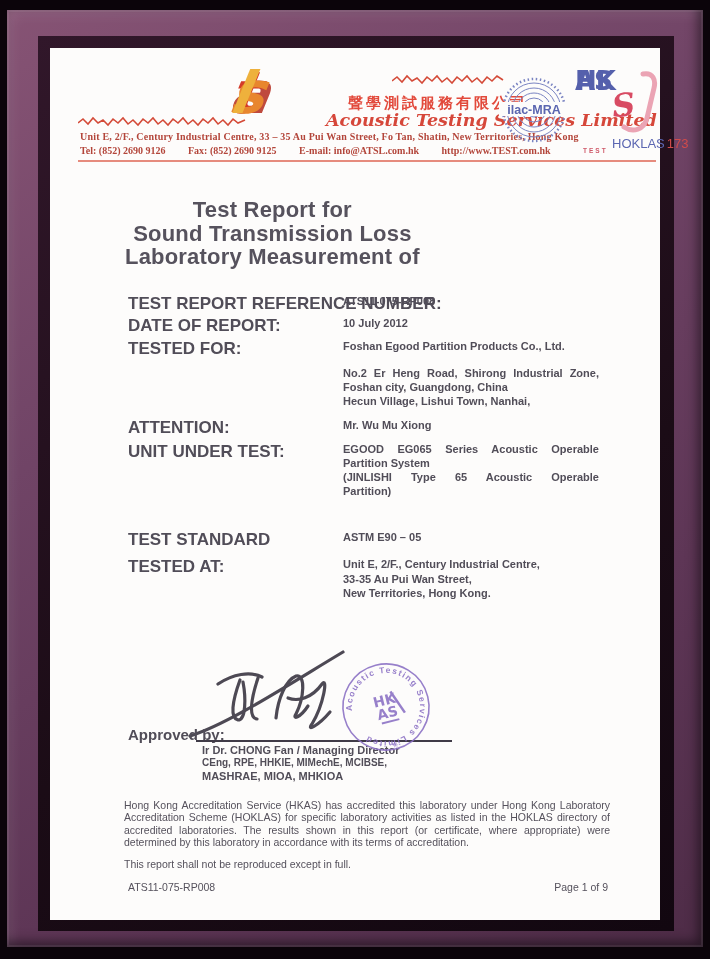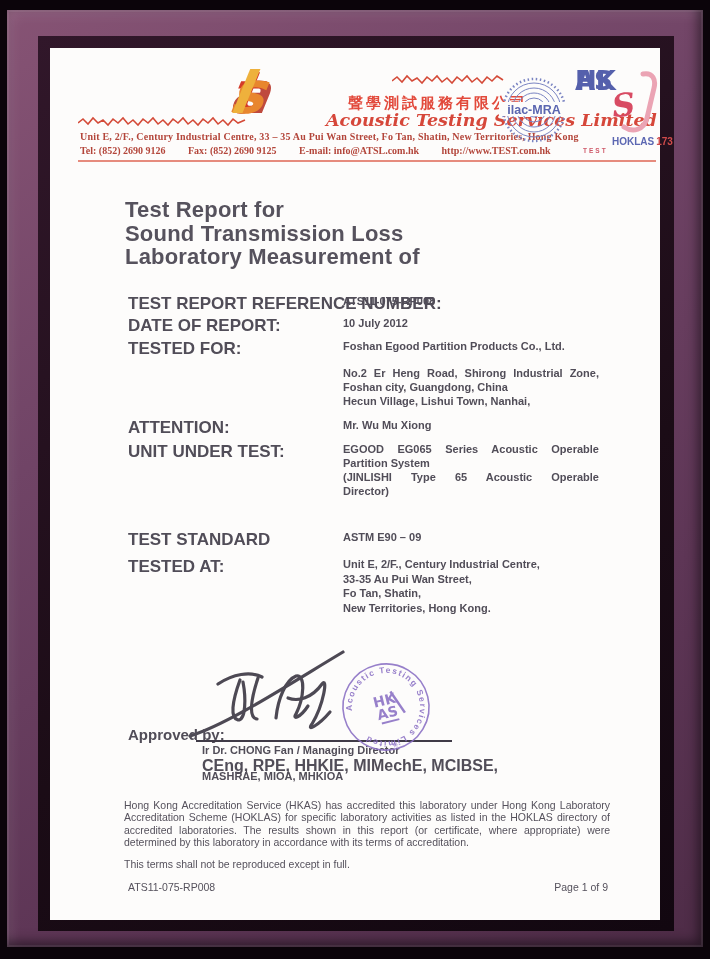--- a/index.html
+++ b/index.html
@@ -21,37 +21,37 @@
   .en-name{left:276px;top:62px;font:italic bold 17.5px "DejaVu Serif",serif;color:#d6473a;white-space:nowrap;}
   .addr1{left:30px;top:83px;font:bold 10px "Liberation Serif",serif;color:#b3453a;white-space:nowrap;letter-spacing:.2px;}
   .addr2{left:30px;top:97px;font:bold 10px "Liberation Serif",serif;color:#b3453a;white-space:nowrap;}
   .addr2 span{position:static;margin-right:20px;}
   .rule{left:28px;top:112px;width:578px;height:2px;background:#e68b7d;}
   .ilac{left:448px;top:28px;}
   .hkas{left:525px;top:22px;width:95px;height:90px;}
   .hkas-letters{left:0;top:0;font:800 26px "DejaVu Sans",sans-serif;color:#5560ac;letter-spacing:-1px;line-height:23px;}
   .hkas-s{left:37px;top:16px;font:italic 800 32px "DejaVu Serif",serif;color:#d84b63;transform:rotate(-6deg);z-index:3;}
   .hkas-hook{left:36px;top:0;z-index:2;}
-  .hoklas{left:0;top:66px;font-weight:bold;font-size:10px;white-space:nowrap;padding-left:37px;}
+  .hoklas{left:0;top:66px;font-weight:normal;font-size:13px;white-space:nowrap;padding-left:37px;}
   .hoklas .b{position:static;color:#5c67b2;}
   .hoklas .r{position:static;color:#d04b4b;margin-left:2px;}
   .hoklas-test{left:8px;top:77px;font-weight:bold;font-size:6.5px;letter-spacing:2px;color:#cf5a6a;}
   
-  .title{left:75px;top:150px;font-size:22px;font-weight:bold;color:#56525d;line-height:23.5px;letter-spacing:.2px;}
+  .title{left:75px;top:150px;font-size:22px;font-weight:bold;color:#56525d;line-height:23.5px;letter-spacing:.2px;text-align:center;}
   .title div{position:static;}
   .label{font-weight:bold;font-size:17px;color:#514d58;white-space:nowrap;left:78px;}
   .value{left:293px;width:256px;font-weight:bold;font-size:11px;color:#514d58;line-height:14px;}
   .value div{position:static;}
   .jline{text-align:justify;text-align-last:justify;}
   
   .approved-label{left:78px;top:678px;font-weight:bold;font-size:15px;color:#514d58;}
   .sig{left:138px;top:598px;}
   .sig-line{left:146px;top:676px;width:256px;height:16px;border-bottom:2px solid #403b47;}
   .appr-name{left:152px;top:696px;font-weight:bold;font-size:11px;color:#514d58;white-space:nowrap;}
-  .appr-q1{left:152px;top:709px;font-weight:bold;font-size:16px;color:#514d58;white-space:nowrap;}
+  .appr-q1{left:152px;top:709px;font-weight:bold;font-size:10px;color:#514d58;white-space:nowrap;}
   .appr-q2{left:152px;top:722px;font-weight:bold;font-size:11px;color:#514d58;white-space:nowrap;}
   .stamp{left:290px;top:613px;width:92px;height:92px;transform:rotate(-14deg);opacity:.88;}
   
   .accr{left:74px;top:751px;width:486px;font-size:10.5px;line-height:12.3px;color:#55515c;text-align:justify;}
   .note{left:74px;top:810px;font-size:10.5px;color:#55515c;white-space:nowrap;}
   .docline{left:78px;top:833px;width:480px;display:flex;justify-content:space-between;font-size:10.5px;color:#55515c;}
   .docline span{position:static;}
 </style>
 </head>
 <body>
@@ -132,31 +132,30 @@
     </div>
 
     <div class="label" style="top:370px">ATTENTION:</div>
     <div class="value" style="top:370px">Mr. Wu Mu Xiong</div>
 
     <div class="label" style="top:394px">UNIT UNDER TEST:</div>
     <div class="value" style="top:394px">
       <div class="jline">EGOOD EG065 Series Acoustic Operable</div>
       <div>Partition System</div>
       <div class="jline">(JINLISHI Type 65 Acoustic Operable</div>
-      <div>Director)</div>
+      <div>Partition)</div>
     </div>
 
     <div class="label" style="top:482px">TEST STANDARD</div>
-    <div class="value" style="top:482px">ASTM E90 – 09</div>
+    <div class="value" style="top:482px">ASTM E90 – 05</div>
 
     <div class="label" style="top:509px">TESTED AT:</div>
     <div class="value" style="top:509px;line-height:14.5px">
       <div>Unit E, 2/F., Century Industrial Centre,</div>
       <div>33-35 Au Pui Wan Street,</div>
-      <div>Fo Tan, Shatin,</div>
       <div>New Territories, Hong Kong.</div>
     </div>
 
     <svg class="sig" width="175" height="95" viewBox="0 0 175 95">
       <g fill="none" stroke="#3f3a46" stroke-width="3.2" stroke-linecap="round" opacity=".92">
         <path d="M 2 90 C 40 78 95 42 155 6"></path>
         <path d="M 30 38 C 45 28 62 25 74 31"></path>
         <path d="M 52 34 C 44 56 42 72 50 74 C 58 74 58 52 55 36"></path>
         <path d="M 70 32 C 62 56 61 72 69 73"></path>
         <path d="M 88 72 C 90 52 98 34 108 30 C 118 28 116 52 108 68 C 104 74 112 72 120 60"></path>
@@ -178,20 +177,20 @@
         <textPath href="#stampcirc" startOffset="2%">Acoustic Testing Services Limited</textPath>
       </text>
       <text x="46" y="88" text-anchor="middle" font-size="8" fill="#8a6fc4">✳</text>
       <text x="46" y="44" text-anchor="middle" font-family="DejaVu Sans,sans-serif" font-weight="800" font-size="14" fill="#8a6fc4">HK</text>
       <text x="46" y="57" text-anchor="middle" font-family="DejaVu Sans,sans-serif" font-weight="800" font-size="14" fill="#8a6fc4">AS</text>
       <line x1="38" y1="61" x2="56" y2="61" stroke="#8a6fc4" stroke-width="2"></line>
       <line x1="54" y1="32" x2="63" y2="56" stroke="#8a6fc4" stroke-width="2.5"></line>
     </svg>
 
     <div class="accr">Hong Kong Accreditation Service (HKAS) has accredited this laboratory under Hong Kong Laboratory Accreditation Scheme (HOKLAS) for specific laboratory activities as listed in the HOKLAS directory of accredited laboratories. The results shown in this report (or certificate, where appropriate) were determined by this laboratory in accordance with its terms of accreditation.</div>
-    <div class="note">This terms shall not be reproduced except in full.</div>
+    <div class="note">This report shall not be reproduced except in full.</div>
     <div class="docline">
       <span>ATS11-075-RP008</span>
       <span>Page 1 of 9</span>
     </div>
 
   </div>
 </div>
 
 </body></html>

